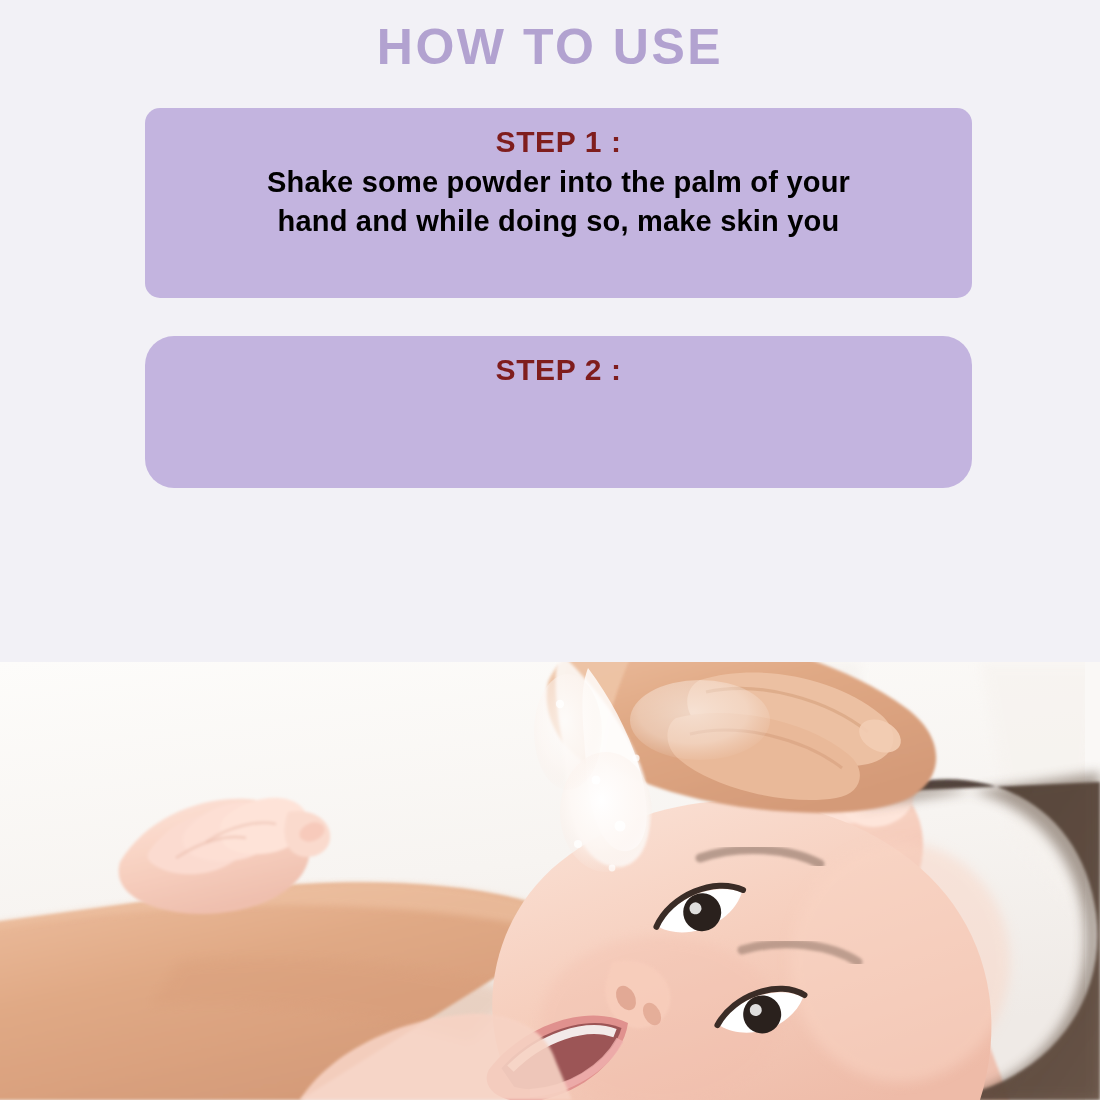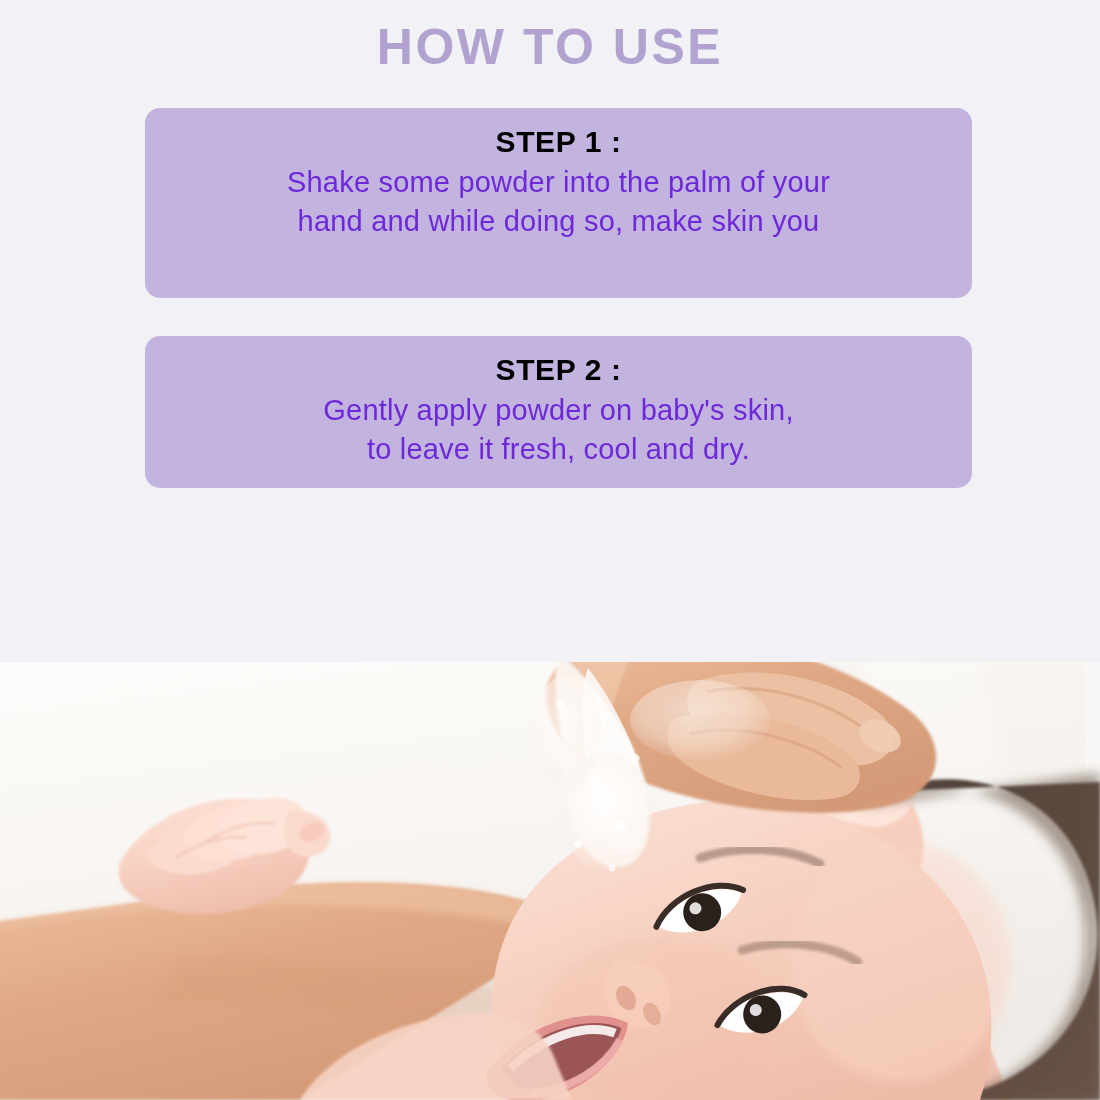--- a/index.html
+++ b/index.html
@@ -26,34 +26,34 @@
   .card{
     position:absolute;left:145px;width:827px;
     background:#c3b4df;
     border-radius:15px;
     box-sizing:border-box;
     text-align:center;
     color:#fdfcff;
     padding:14px 26px 16px 26px;
   }
   #card1{top:108px;height:190px;}
-  #card2{top:336px;height:152px;}
+  #card2{top:336px;height:152px;border-radius:29px;}
 
   .step-head{
     font-size:30px;line-height:40px;
     font-weight:bold;
     letter-spacing:0.6px;
-    color:#000000;
+    color:#7f1d1d;
     margin-bottom:1px;
   }
   .step-body{
     font-size:29px;line-height:39px;
-    font-weight:400;
+    font-weight:700;
     letter-spacing:0.2px;
-    color:#6d28d9;
+    color:#000000;
   }
   .step-body .ln{display:block;white-space:nowrap;}
 
   
   .photo{
     position:absolute;left:0;top:662px;width:1100px;height:438px;
     overflow:hidden;background:#fbf9f7;
   }
   .photo svg{display:block;width:1100px;height:438px;}
 </style>
@@ -67,24 +67,20 @@
   <div class="card" id="card1">
     <div class="step-head">STEP 1 :</div>
     <div class="step-body">
       <span class="ln">Shake some powder into the palm of your</span>
       <span class="ln">hand and while doing so, make skin you</span>
     </div>
   </div>
 
   <div class="card" id="card2">
     <div class="step-head">STEP 2 :</div>
-    <div class="step-body">
-      <span class="ln">Gently apply powder on baby's skin,</span>
-      <span class="ln">to leave it fresh, cool and dry.</span>
-    </div>
   </div>
 
   <div class="photo">
     <svg viewBox="0 0 1100 438" preserveAspectRatio="xMidYMid slice">
       <defs>
         <linearGradient id="bg" x1="0" y1="0" x2="0.3" y2="1">
           <stop offset="0%" stop-color="#fdfcfa"></stop>
           <stop offset="55%" stop-color="#f7f4f1"></stop>
           <stop offset="100%" stop-color="#efeae6"></stop>
         </linearGradient>

